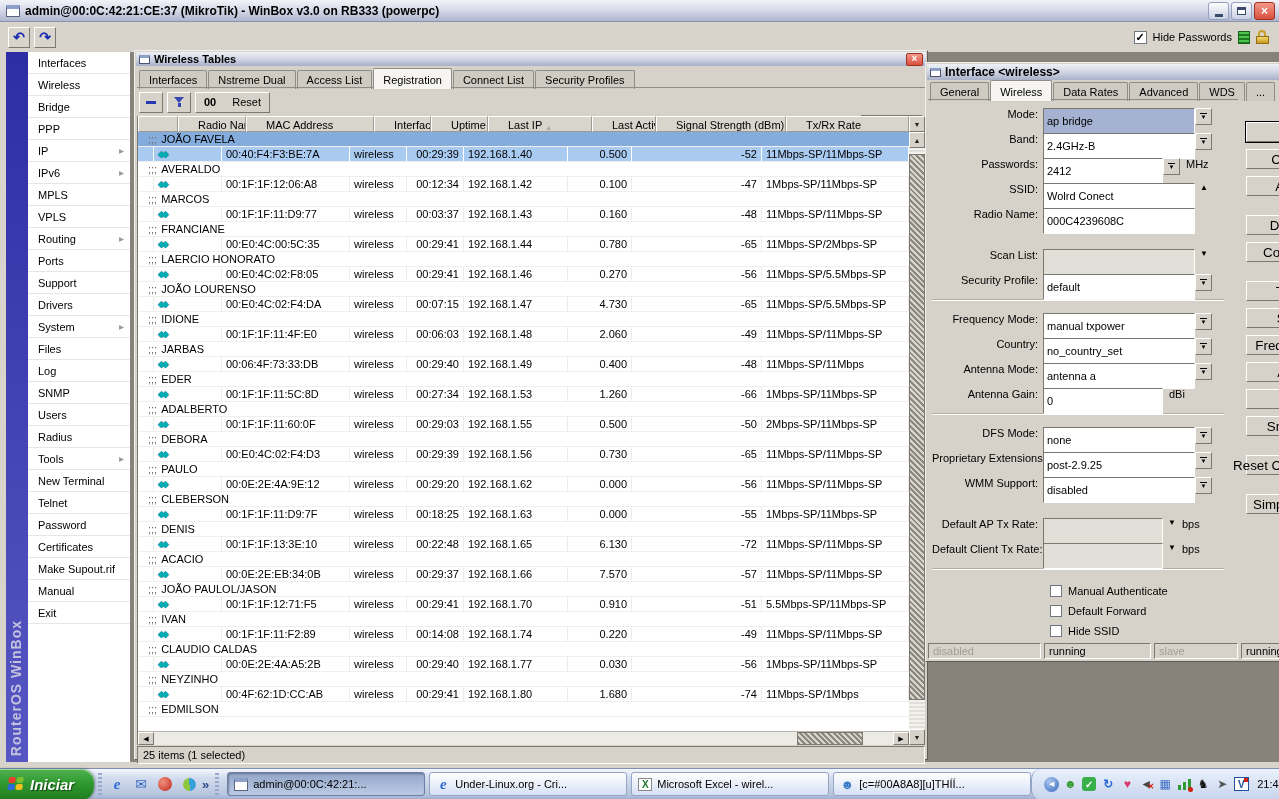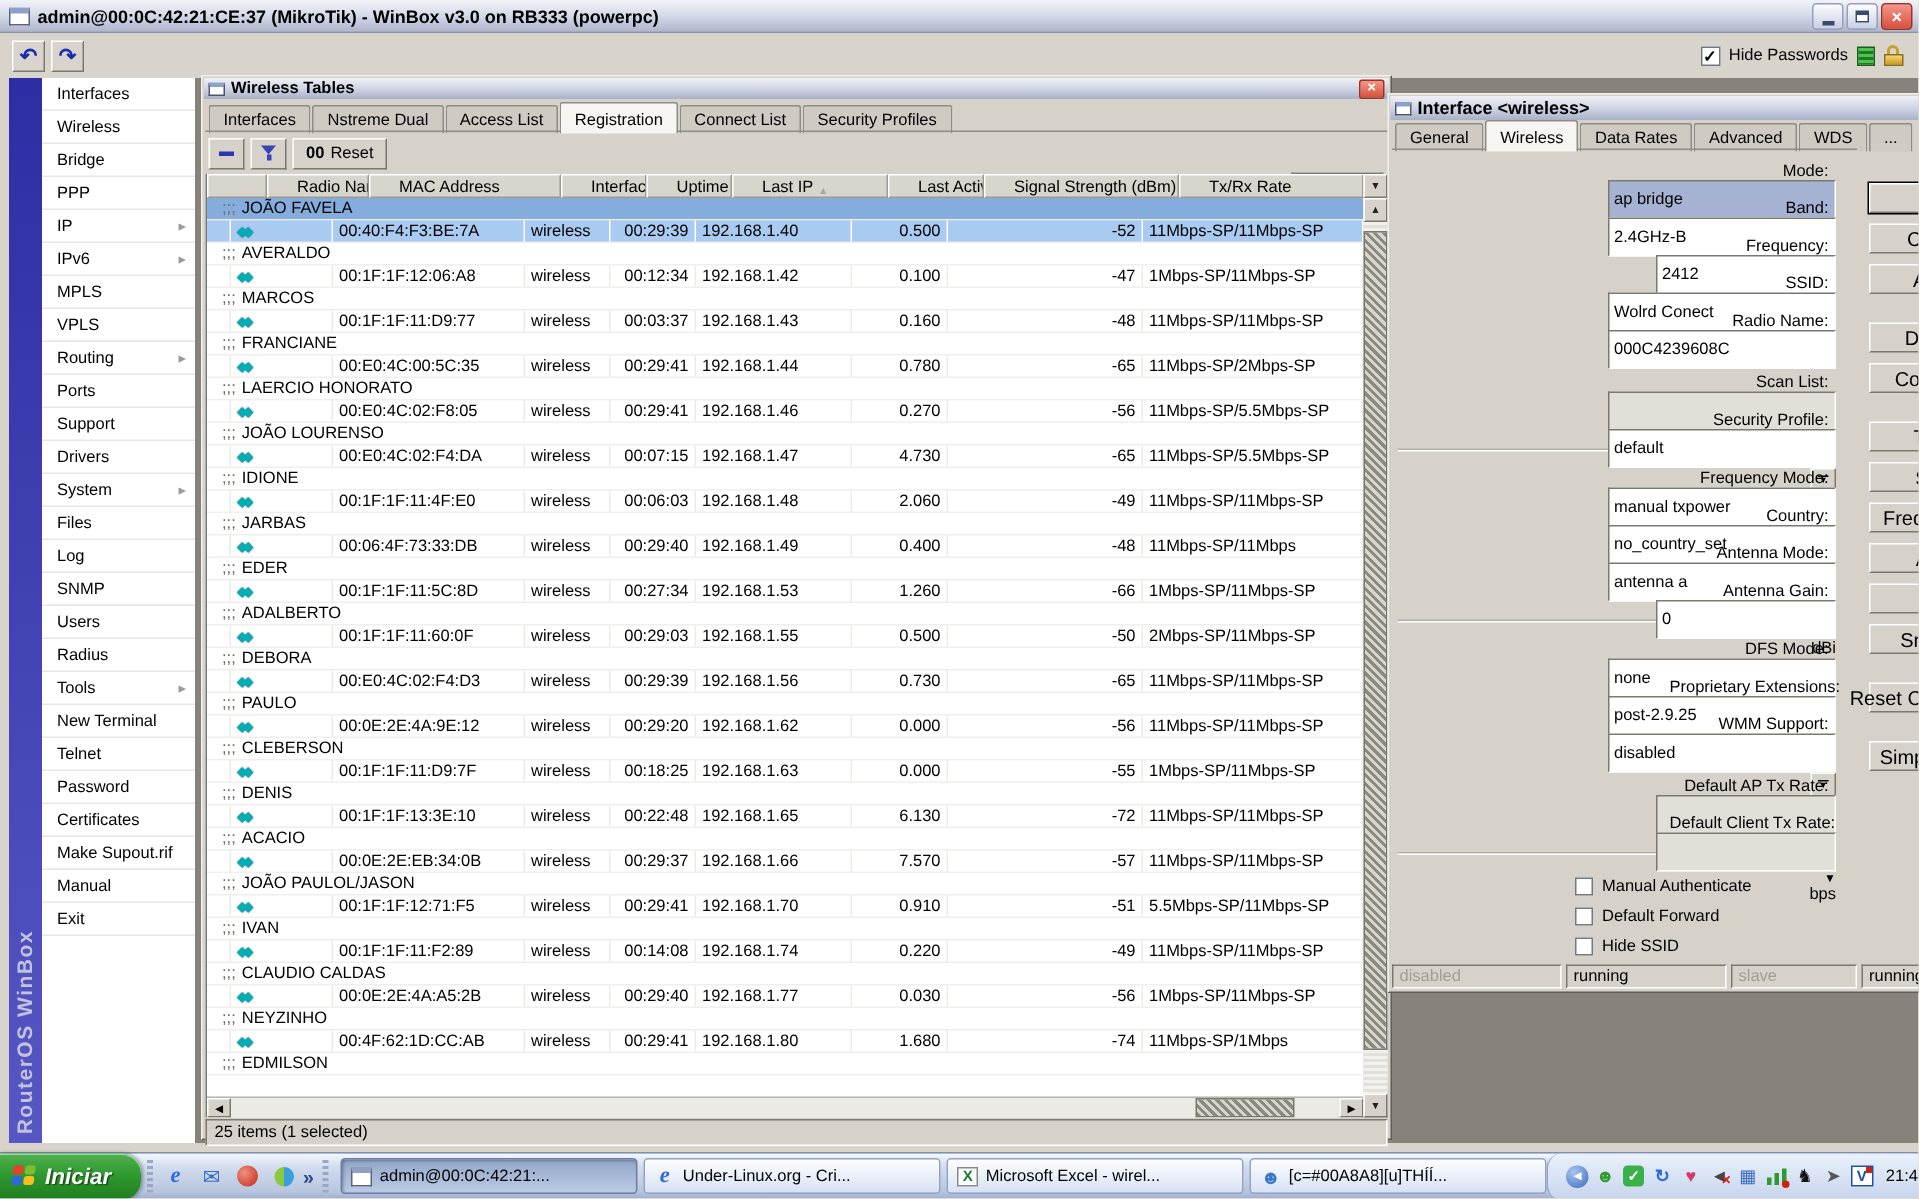--- a/index.html
+++ b/index.html
@@ -61,21 +61,21 @@
 .tab { padding:3px 9px 3px; border:1px solid #8E8C86; border-bottom:none; background:#CFCBC3; margin-right:1px;
   border-radius:2px 2px 0 0; position:relative; top:1px; white-space:nowrap; }
 .tab.active { background:#F6F5F1; padding-top:5px; z-index:3; top:1px; }
 .wt-toolbar { height:28px; display:flex; align-items:center; gap:4px; padding:3px 2px; }
 .sq-btn { width:24px; height:21px; background:#D6D2CA; border:1px solid; border-color:#FFF #7A786F #7A786F #FFF;
   display:flex; flex-direction:column; align-items:center; justify-content:center; }
 .minus-g { width:10px; height:3px; background:#2838B0; }
 .funnel-t { width:0; height:0; border-left:5px solid transparent; border-right:5px solid transparent; border-top:6px solid #3846B4; }
 .funnel-s { width:3px; height:4px; background:#3846B4; }
 .reset-btn { height:21px; background:#D6D2CA; border:1px solid; border-color:#FFF #7A786F #7A786F #FFF;
-  display:flex; align-items:center; gap:4px; padding:0 8px; }
+  display:flex; align-items:center; gap:16px; padding:0 8px; }
 .reset-badge { font-weight:bold; }
 .find-input { margin-left:auto; width:62px; height:18px; border:1px solid; border-color:#7A786F #FFF #FFF #7A786F;
   background:#FFF; font-style:italic; color:#9A9890; padding:0 3px; font-family:"Liberation Sans",sans-serif; font-size:11px; outline:none;margin-top:44px; }
 .find-input::placeholder { color:#9A9890; font-style:italic; }
 
 .table-wrap { display:flex; height:629px; }
 .table-main { flex:1; display:flex; flex-direction:column; background:#FFF; border-left:1px solid #7A786F; overflow:hidden; }
 .thead { height:16px; display:flex; background:#D8D5CD; flex:none; }
 .hcell { border-right:1px solid #9C9A94; border-bottom:1px solid #9C9A94; border-top:1px solid #FFF; border-left:1px solid #FFF;
   display:flex; align-items:flex-end; padding:0 19px; white-space:nowrap; overflow:hidden; }
@@ -110,21 +110,21 @@
   display:flex; align-items:center; padding:0 5px; background:#D6D2CA; }
 
 
 .dlg { position:absolute; left:925px; top:62px; width:420px; height:600px; padding:2px; z-index:3; }
 .dlg-titlebar { height:16px; margin:-1px -1px 0 -1px; }
 .dlg-titlebar .ttl { font-weight:bold; font-size:12px; margin-left:4px; white-space:nowrap; }
 .dlg-tabbar { height:20px; display:flex; align-items:flex-end; padding:0 2px; position:relative; }
 .dlg-tabbar::after { content:""; position:absolute; left:0; right:104px; bottom:0; height:1px; background:#8E8C86; }
 .dlg-body { position:relative; height:540px; }
 .form { position:absolute; left:4px; top:8px; width:292px; }
-.frow { height:17px; margin-bottom:8px; display:flex; align-items:flex-end;flex-direction:column; }
+.frow { height:17px; margin-bottom:8px; display:flex; align-items:flex-start; }
 .flabel { width:106px; text-align:right; margin-right:5px; flex:none; white-space:nowrap; }
 .fld { height:17px; background:#FFF; border:1px solid; border-color:#7A786F #FFF #FFF #7A786F;
   display:flex; align-items:center; padding:12px 3px; width:152px; overflow:hidden; white-space:nowrap; }
 .fld.narrow { width:120px; }
 .fld.dis { background:#E2DFD8; }
 .fld.hl { background:#A5B2D2; }
 .cbtn { width:17px; height:17px; background:#D6D2CA; border:1px solid; border-color:#FFF #7A786F #7A786F #FFF;
   display:flex; flex-direction:column; align-items:center; justify-content:center; flex:none; }
 .cbtn .bar { width:7px; height:1px; background:#000; margin-bottom:1px; }
 .cbtn .tri { font-size:6px; line-height:5px; }
@@ -759,21 +759,21 @@
           </div>
           <div class="frow">
             <span class="flabel">Band:</span>
             <span class="fld">2.4GHz-B</span>
             <span class="cbtn">
               <span class="bar"></span>
               <span class="tri">▼</span>
             </span>
           </div>
           <div class="frow">
-            <span class="flabel">Frequency:</span>
+            <span class="flabel">Passwords:</span>
             <span class="fld narrow">2412</span>
             <span class="cbtn">
               <span class="bar"></span>
               <span class="tri">▼</span>
             </span>
             <span class="fsuffix">MHz</span>
           </div>
           <div class="frow">
             <span class="flabel">SSID:</span>
             <span class="fld">Wolrd Conect</span>

